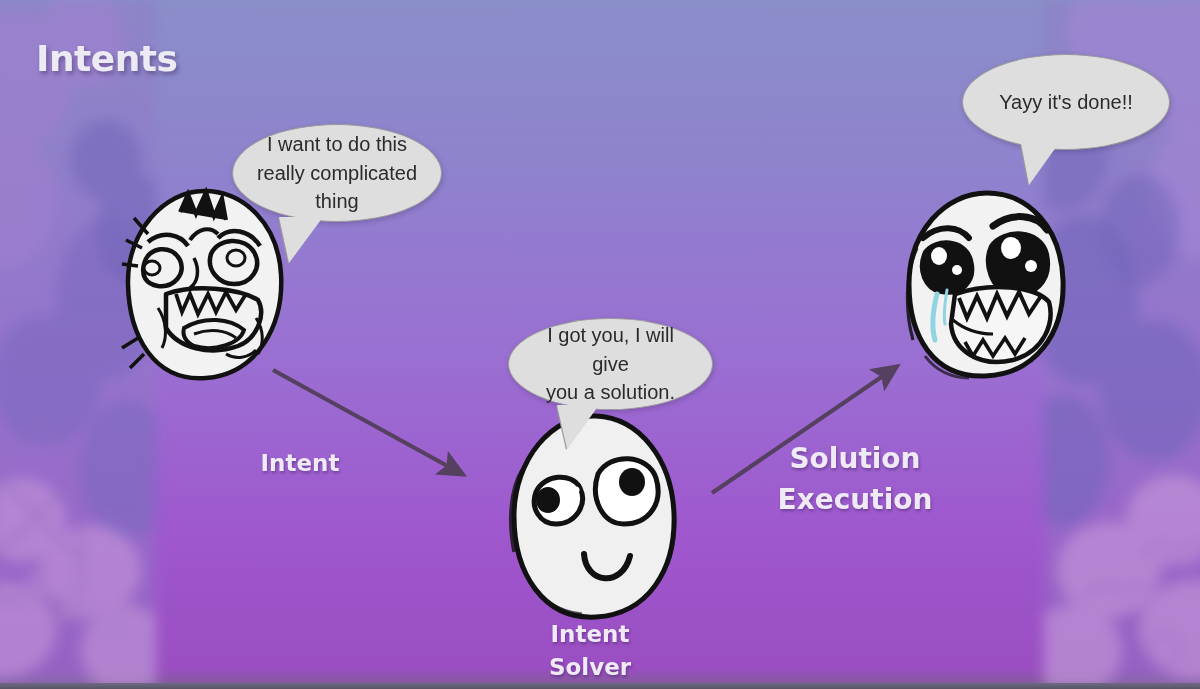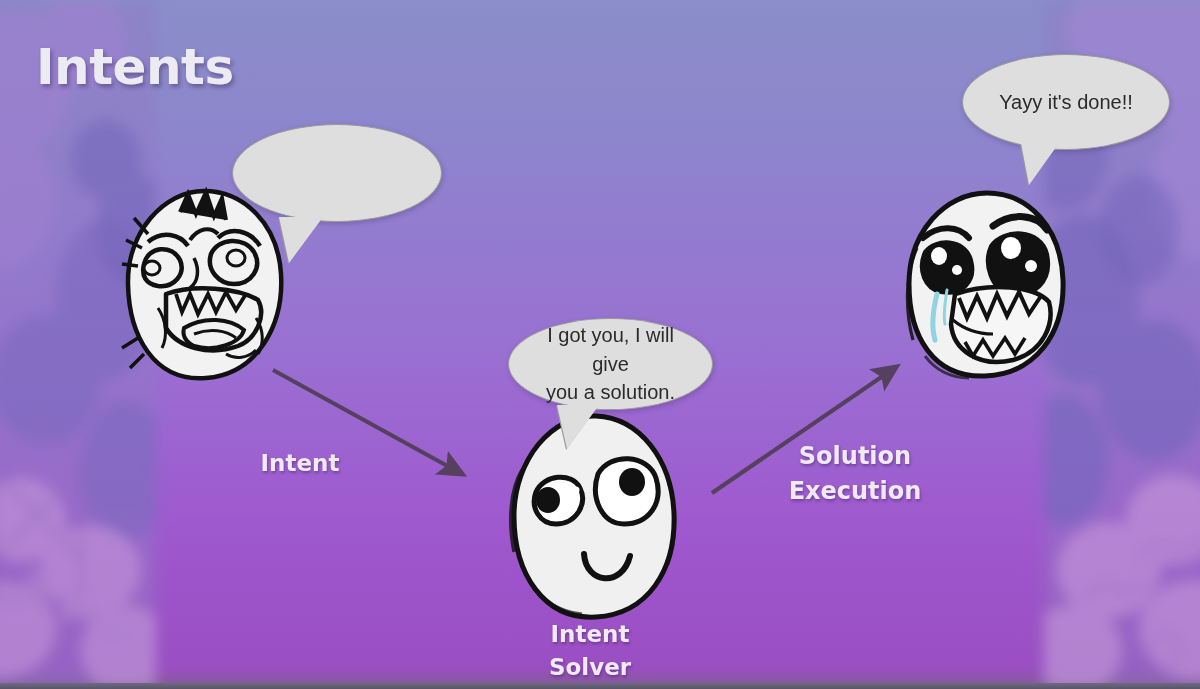--- a/index.html
+++ b/index.html
@@ -35,21 +35,21 @@
     left: 0; right: 0; bottom: 0;
     height: 6px;
     background: linear-gradient(180deg, #6e6a86 0%, #595566 100%);
   }
 
   
   #title {
     position: absolute;
     left: 36px;
     top: 38px;
-    font-size: 50px;
+    font-size: 36px;
     font-weight: bold;
     letter-spacing: -0.5px;
     color: #eceaf2;
     text-shadow: 2px 3px 4px rgba(60,40,90,.45);
     font-family: "DejaVu Sans", sans-serif;
   }
 
   
   .node-label {
     position: absolute;
@@ -58,21 +58,21 @@
     font-size: 23px;
     text-shadow: 1px 2px 3px rgba(60,30,90,.45);
     text-align: center;
     line-height: 1.45;
     font-family: "DejaVu Sans", sans-serif;
     white-space: pre-line;
   }
   #label-user   { left: 150px; top: 383px; width: 115px; }
   #label-solver { left: 520px; top: 618px; width: 140px; }
   #label-intent { left: 235px; top: 447px; width: 130px; }
-  #label-solution { left: 770px; top: 439px; width: 170px; font-size: 24px; }
+  #label-solution { left: 770px; top: 439px; width: 170px; font-size: 28px; }
 
   
   .bubble {
     position: absolute;
     background: #dedede;
     border: 1px solid #9a9a9a;
     border-radius: 50% / 50%;
     color: #2b2b2b;
     font-size: 20px;
     line-height: 1.42;
@@ -300,20 +300,23 @@
       <path d="M122 104 C124 116 126 128 124 138" stroke="#8fd4e0" stroke-width="4.5" fill="none" stroke-linecap="round"></path>
 
       <path d="M60 104 C96 92 140 96 154 112 C160 134 148 162 118 170 C84 178 58 160 56 134 Z" fill="#f6f6f6" stroke="#111" stroke-width="4.5" stroke-linejoin="round"></path>
       <path d="M64 108 L72 128 L82 106 L92 128 L102 104 L112 126 L124 102 L134 124 L146 106" fill="none" stroke="#111" stroke-width="4"></path>
       <path d="M70 152 L78 166 L88 150 L98 166 L110 148 L120 164 L130 148" fill="none" stroke="#111" stroke-width="3.6"></path>
       <path d="M58 130 C70 140 84 144 98 144" stroke="#111" stroke-width="3" fill="none"></path>
     </svg>
   </div>
 
   <div class="bubble" id="bubble-user">
+    <span>I want to do this
+really complicated
+thing</span>
     <span class="tail"></span>
   </div>
 
   <div class="bubble" id="bubble-solver">
     <span>I got you, I will give
 you a solution.</span>
     <span class="tail"></span>
   </div>
 
   <div class="bubble" id="bubble-result">

